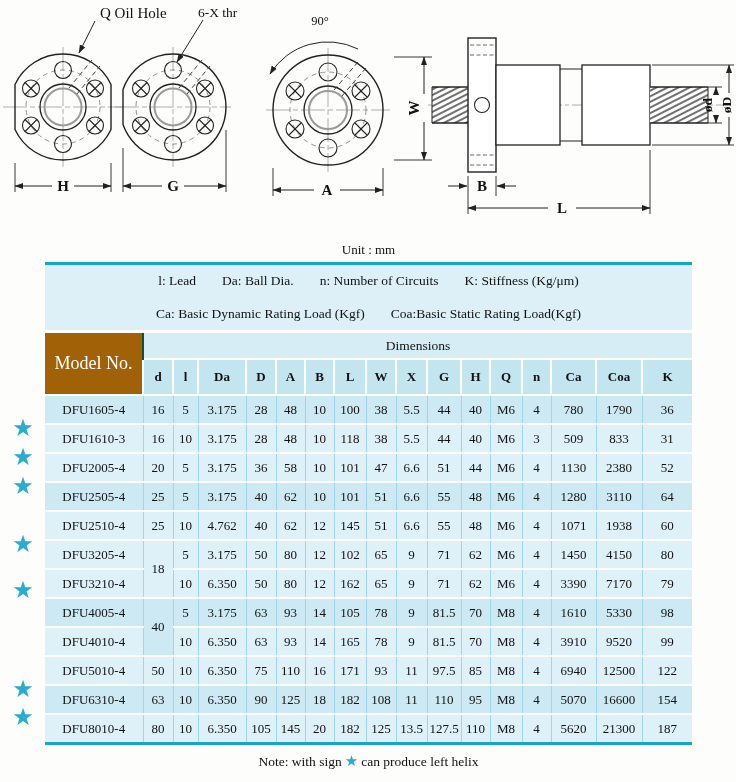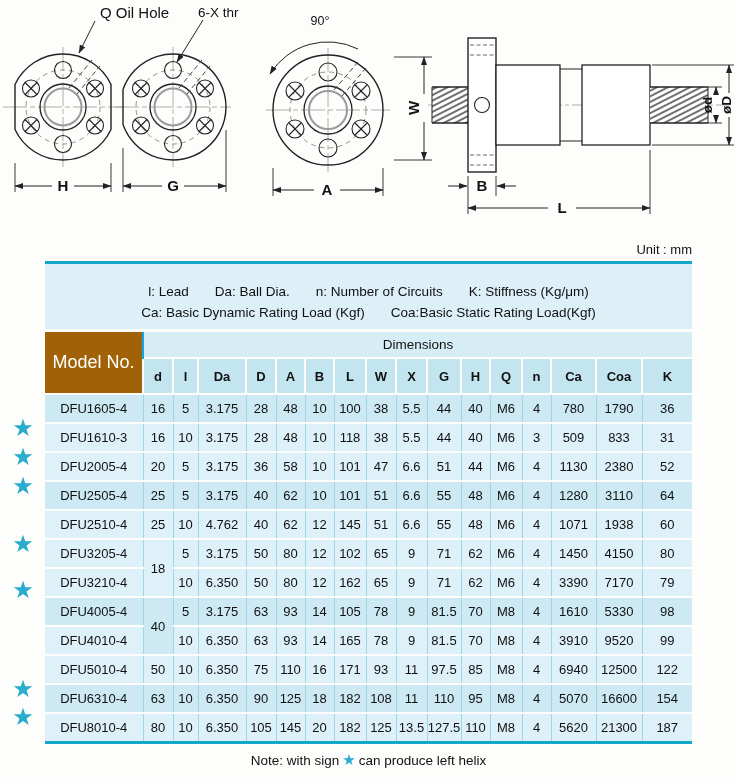--- a/index.html
+++ b/index.html
@@ -1,28 +1,28 @@
 <!DOCTYPE html>
 <html><head>
 <meta charset="utf-8">
 <style>
   html,body{margin:0;padding:0;background:#fdfdfb;}
-  .page{position:relative;width:736px;height:782px;background:#fdfdfb;font-family:Liberation Sans, sans-serif;color:#111;overflow:hidden;}
+  .page{position:relative;width:736px;height:782px;background:#fdfdfb;font-family:Liberation Serif, serif;color:#111;overflow:hidden;}
   .drawing{display:block;}
-  .unit-row{width:647px;margin:2px 0 4px 45px;text-align:right;font-size:13px;color:#111;}
+  .unit-row{width:647px;margin:2px 0 4px 45px;text-align:center;font-size:13px;color:#111;}
   .tbl{width:647px;margin-left:45px;}
   .teal-line{height:3px;background:#14a7c9;}
-  .legend{background:#ddf0f8;padding:17px 0 6px 0;font-size:13.5px;}
+  .legend{background:#ddf0f8;padding:5px 0 6px 0;font-size:13.5px;}
   .legend-line{display:flex;justify-content:center;gap:26px;line-height:21px;}
-  .legend-line.second{}
+  .legend-line.second{margin-top:12px;}
   .gap-white{height:3px;background:#fdfdfb;}
   table.dim-table{border-collapse:collapse;width:100%;table-layout:fixed;font-size:13px;}
   table.dim-table th,table.dim-table td{padding:0;text-align:center;vertical-align:middle;}
   th.model-h{background:#a16207;color:#fff;font-size:18px;font-weight:400;}
-  th.dims-h{background:#d6edf6;font-weight:400;font-size:13.5px;height:25px;border-left:2px solid #0ea5e9;}
+  th.dims-h{background:#d6edf6;font-weight:400;font-size:13.5px;height:25px;border-left:2px solid #14532d;}
   tr.letters th{background:#c3e5f0;font-weight:700;font-size:13px;height:34px;border-left:2px solid #fdfdfb;border-top:2px solid #fdfdfb;}
   tbody td{height:27px;border-top:2px solid #fdfdfb;border-left:1px solid #9ed6e8;}
   tbody td.model{border-left:none;font-size:13px;margin-left:32px;}
   tr.dark td{background:#cdeaf4;}
   tr.light td{background:#def1f8;}
   .note-row{width:647px;margin:7px 0 7px 45px;text-align:center;font-size:13.5px;}
   .note-star{color:#29accd;font-size:15px;padding:0 3px;}
   .star{position:absolute;left:8px;width:30px;text-align:center;font-size:24px;line-height:24px;color:#29accd;}
 </style>
 </head>

